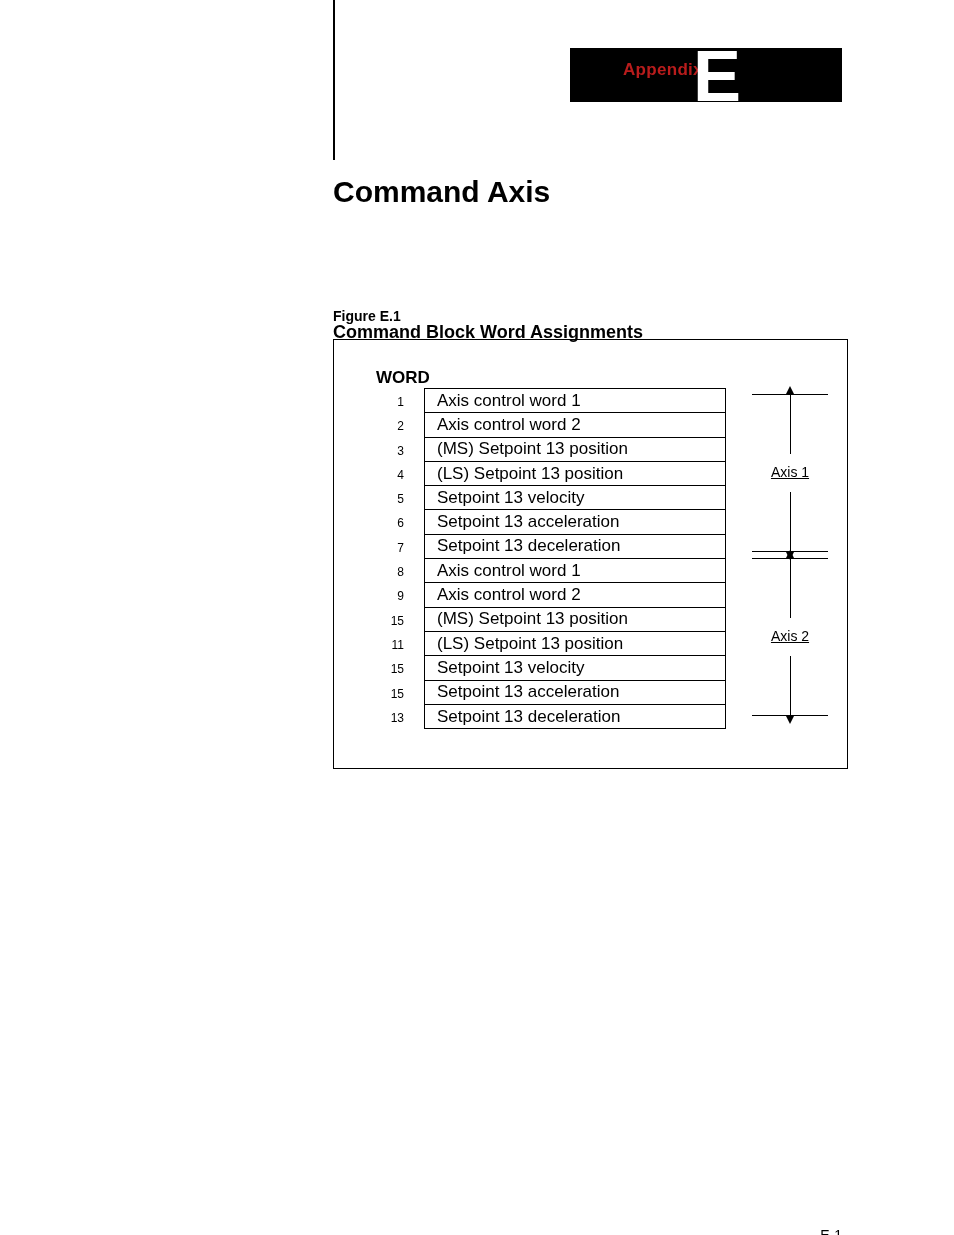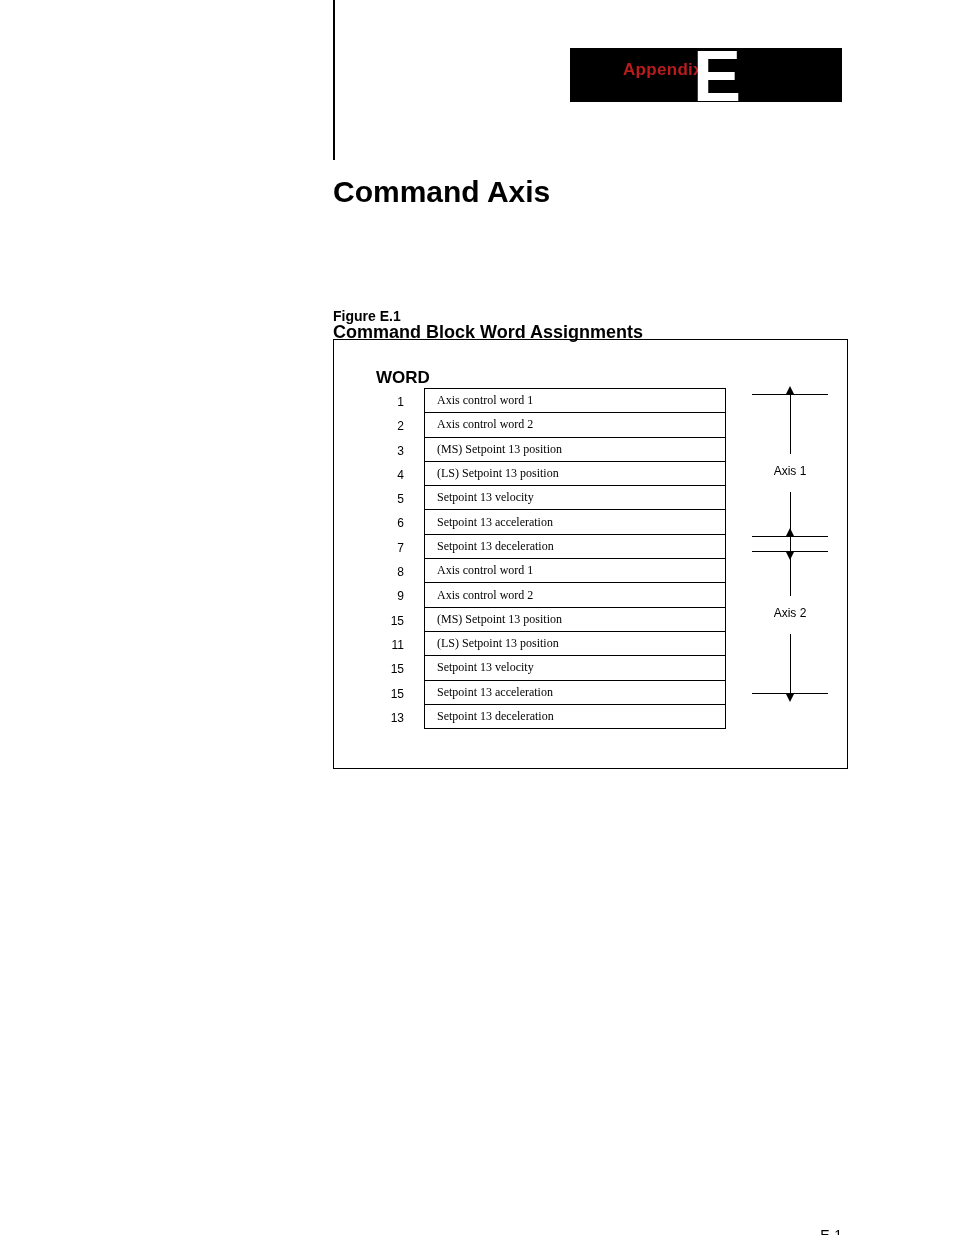--- a/index.html
+++ b/index.html
@@ -24,36 +24,36 @@
   .fig-cap2 { position: absolute; top: 322px; left: 333px; font-size: 18px; font-weight: 700; }
 
   
   .figure-frame { position: absolute; top: 339px; left: 333px; width: 515px; height: 430px; border: 1px solid #000; }
 
   
   .word-header { position: absolute; top: 368px; left: 376px; font-size: 17px; font-weight: 700; }
   .word-col { position: absolute; top: 390px; left: 364px; width: 44px; }
   .word-col .num { height: 24.3px; line-height: 24.3px; text-align: right; font-size: 12px; padding-right: 4px; }
   .desc-col { position: absolute; top: 388px; left: 424px; width: 302px; border: 1px solid #000; border-bottom: none; }
-  .desc-col .cell { height: 24.3px; border-bottom: 1px solid #000; padding-left: 12px; font-size: 12px; display: flex; align-items: center; font-family: Liberation Serif, serif; }
+  .desc-col .cell { height: 24.3px; border-bottom: 1px solid #000; padding-left: 12px; font-size: 17px; display: flex; align-items: center; }
 
   
   .axis-group { position: absolute; left: 752px; width: 76px; }
   .axis1 { top: 388px; height: 170px; }
-  .axis2 { top: 530px; height: 170px; }
+  .axis2 { top: 552px; height: 170px; }
 
   .axis-group .line-top { position: absolute; top: 6px; left: 0; width: 76px; height: 1px; background: #000; }
   .axis-group .line-bot { position: absolute; bottom: 6px; left: 0; width: 76px; height: 1px; background: #000; }
   .axis-group .vline { position: absolute; left: 38px; width: 1px; background: #000; }
   .axis1 .vline-top { top: 6px; height: 60px; }
   .axis1 .vline-bot { bottom: 6px; height: 60px; }
   .axis2 .vline-top { top: 6px; height: 60px; }
   .axis2 .vline-bot { bottom: 6px; height: 60px; }
 
-  .axis-group .label { position: absolute; left: 0; width: 76px; text-align: center; font-size: 12px; }
+  .axis-group .label { position: absolute; left: 0; width: 76px; text-align: center; font-size: 14px; text-decoration: underline; }
   .axis1 .label { top: 76px; }
   .axis2 .label { top: 76px; }
 
   
   .arrow-up { position: absolute; left: 34px; width: 0; height: 0; border-left: 4px solid transparent; border-right: 4px solid transparent; border-bottom: 8px solid #000; }
   .arrow-down { position: absolute; left: 34px; width: 0; height: 0; border-left: 4px solid transparent; border-right: 4px solid transparent; border-top: 8px solid #000; }
   .axis-group .arrow-up { top: -2px; }
   .axis-group .arrow-down { bottom: -2px; }
 
   

